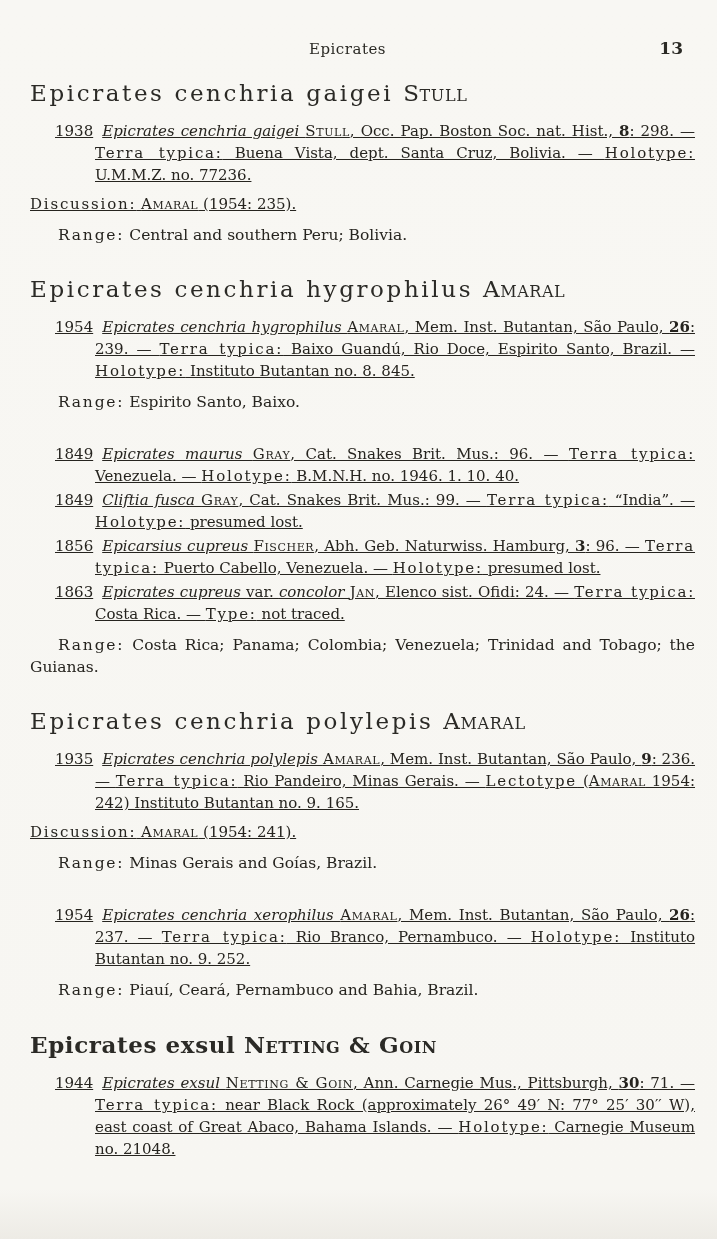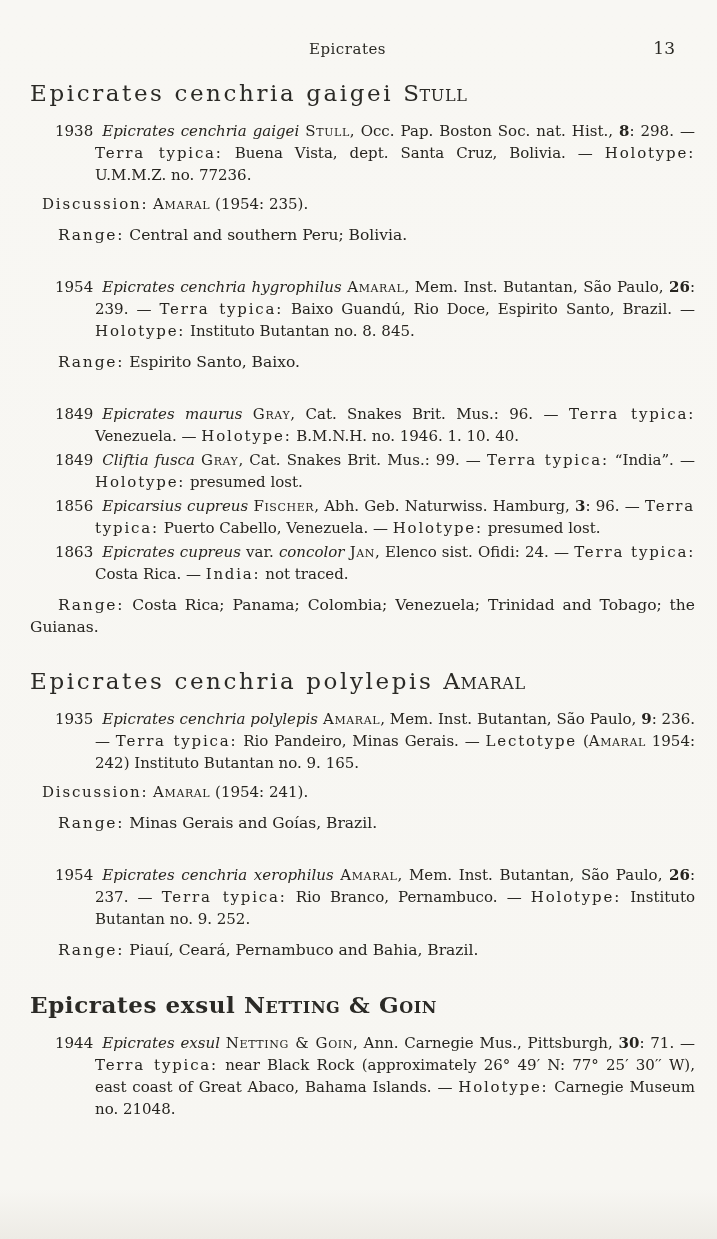--- a/index.html
+++ b/index.html
@@ -9,34 +9,34 @@
     font-family:"DejaVu Serif","Liberation Serif",serif;
     color:#26241f;
     overflow:hidden;
   }
   .page{padding:40px 22px 0 30px;position:relative;}
   .page-header{position:relative;height:22px;margin-bottom:18px;}
   .running-head{
     position:absolute;left:0;right:30px;text-align:center;
     font-size:15px;letter-spacing:0.5px;color:#2b2a25;
   }
-  .page-number{position:absolute;right:20px;top:-2px;font-size:17px;color:#2b2a25;}
+  .page-number{position:absolute;right:12px;top:-2px;font-size:17px;color:#2b2a25;font-weight:bold;}
   h2.species-heading{
     font-size:23px;font-weight:normal;letter-spacing:2.6px;
     margin:0 0 14px 0;color:#2b2a26;
   }
   h2.species-heading.bold{font-weight:bold;letter-spacing:0.6px;}
   section{margin-bottom:24px;}
   section.gap-lg{margin-top:30px;}
   p{margin:0;font-size:15px;line-height:22px;}
   p.entry{
-    margin-left:65px;text-indent:-40px;text-align:justify;margin-bottom:2px;
+    margin-left:65px;text-indent:-40px;text-align:justify;margin-bottom:2px;text-decoration:underline;
   }
   .year{margin-right:9px;}
-  p.discussion{margin-left:12px;margin-top:7px;}
+  p.discussion{margin-left:0;margin-top:7px;text-decoration:underline;}
   p.range{margin-top:9px;text-indent:28px;text-align:justify;font-size:15.5px;}
   
   .i{font-style:italic;}
   .b{font-weight:bold;}
   .sc{font-variant:small-caps;letter-spacing:0.6px;}
   .sp{letter-spacing:1.8px;}
 </style>
 </head>
 <body>
 
@@ -48,29 +48,30 @@
   </div>
 
   <section>
     <h2 class="species-heading"><span>Epicrates cenchria gaigei </span><span class="sc">Stull</span></h2>
     <p class="entry"><span class="year">1938</span><span><span class="i">Epicrates cenchria gaigei </span><span class="sc">Stull</span><span>, Occ. Pap. Boston Soc. nat. Hist., </span><span class="b">8</span><span>: 298. — </span><span class="sp">Terra typica:</span><span> Buena Vista, dept. Santa Cruz, Bolivia. — </span><span class="sp">Holotype:</span><span> U.M.M.Z. no. 77236.</span></span></p>
     <p class="discussion"><span class="sp">Discussion:</span><span> </span><span class="sc">Amaral</span><span> (1954: 235).</span></p>
     <p class="range"><span class="sp">Range:</span><span> Central and southern Peru; Bolivia.</span></p>
   </section>
 
   <section class="gap-lg">
+    <h2 class="species-heading"><span>Epicrates cenchria hygrophilus </span><span class="sc">Amaral</span></h2>
     <p class="entry"><span class="year">1954</span><span><span class="i">Epicrates cenchria hygrophilus </span><span class="sc">Amaral</span><span>, Mem. Inst. Butantan, São Paulo, </span><span class="b">26</span><span>: 239. — </span><span class="sp">Terra typica:</span><span> Baixo Guandú, Rio Doce, Espirito Santo, Brazil. — </span><span class="sp">Holotype:</span><span> Instituto Butantan no. 8. 845.</span></span></p>
     <p class="range"><span class="sp">Range:</span><span> Espirito Santo, Baixo.</span></p>
   </section>
 
   <section class="gap-lg">
     <p class="entry"><span class="year">1849</span><span><span class="i">Epicrates maurus </span><span class="sc">Gray</span><span>, Cat. Snakes Brit. Mus.: 96. — </span><span class="sp">Terra typica:</span><span> Venezuela. — </span><span class="sp">Holotype:</span><span> B.M.N.H. no. 1946. 1. 10. 40.</span></span></p>
     <p class="entry"><span class="year">1849</span><span><span class="i">Cliftia fusca </span><span class="sc">Gray</span><span>, Cat. Snakes Brit. Mus.: 99. — </span><span class="sp">Terra typica:</span><span> “India”. — </span><span class="sp">Holotype:</span><span> presumed lost.</span></span></p>
     <p class="entry"><span class="year">1856</span><span><span class="i">Epicarsius cupreus </span><span class="sc">Fischer</span><span>, Abh. Geb. Naturwiss. Hamburg, </span><span class="b">3</span><span>: 96. — </span><span class="sp">Terra typica:</span><span> Puerto Cabello, Venezuela. — </span><span class="sp">Holotype:</span><span> presumed lost.</span></span></p>
-    <p class="entry"><span class="year">1863</span><span><span class="i">Epicrates cupreus </span><span>var. </span><span class="i">concolor </span><span class="sc">Jan</span><span>, Elenco sist. Ofidi: 24. — </span><span class="sp">Terra typica:</span><span> Costa Rica. — </span><span class="sp">India:</span><span> not traced.</span></span></p>
+    <p class="entry"><span class="year">1863</span><span><span class="i">Epicrates cupreus </span><span>var. </span><span class="i">concolor </span><span class="sc">Jan</span><span>, Elenco sist. Ofidi: 24. — </span><span class="sp">Terra typica:</span><span> Costa Rica. — </span><span class="sp">Type:</span><span> not traced.</span></span></p>
     <p class="range"><span class="sp">Range:</span><span> Costa Rica; Panama; Colombia; Venezuela; Trinidad and Tobago; the Guianas.</span></p>
   </section>
 
   <section class="gap-lg">
     <h2 class="species-heading"><span>Epicrates cenchria polylepis </span><span class="sc">Amaral</span></h2>
     <p class="entry"><span class="year">1935</span><span><span class="i">Epicrates cenchria polylepis </span><span class="sc">Amaral</span><span>, Mem. Inst. Butantan, São Paulo, </span><span class="b">9</span><span>: 236. — </span><span class="sp">Terra typica:</span><span> Rio Pandeiro, Minas Gerais. — </span><span class="sp">Lectotype</span><span> (</span><span class="sc">Amaral</span><span> 1954: 242) Instituto Butantan no. 9. 165.</span></span></p>
     <p class="discussion"><span class="sp">Discussion:</span><span> </span><span class="sc">Amaral</span><span> (1954: 241).</span></p>
     <p class="range"><span class="sp">Range:</span><span> Minas Gerais and Goías, Brazil.</span></p>
   </section>
 

